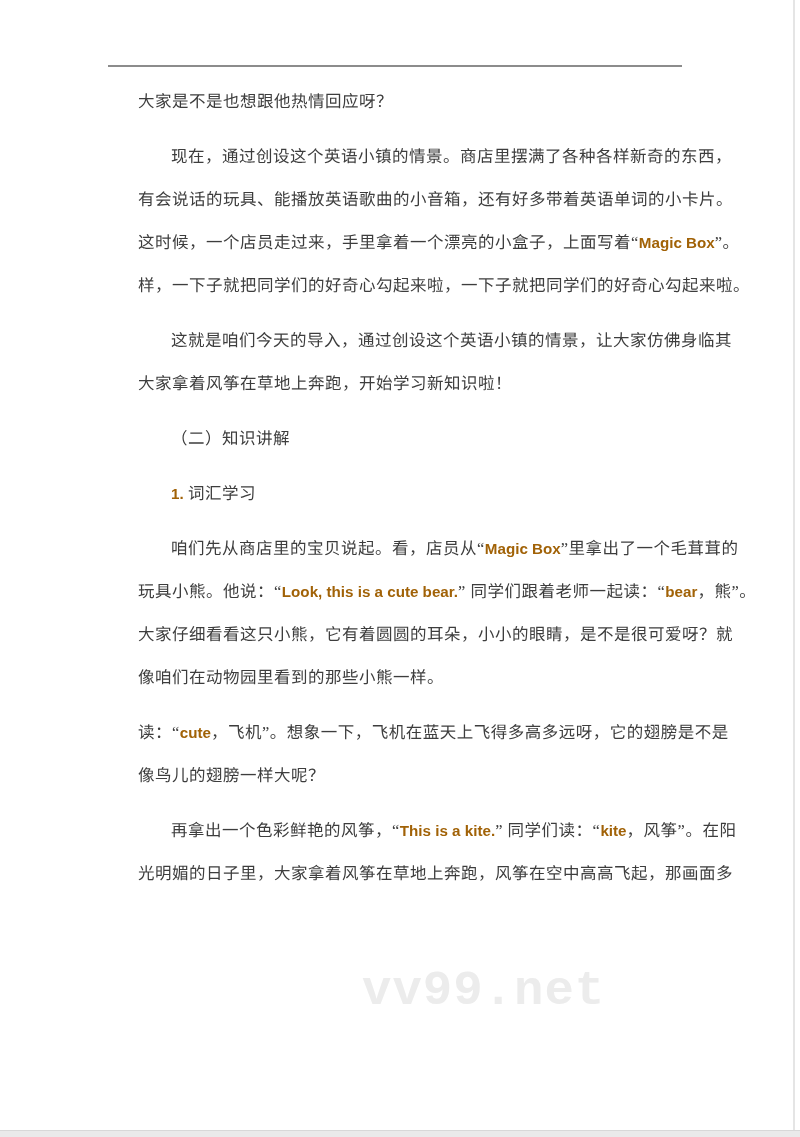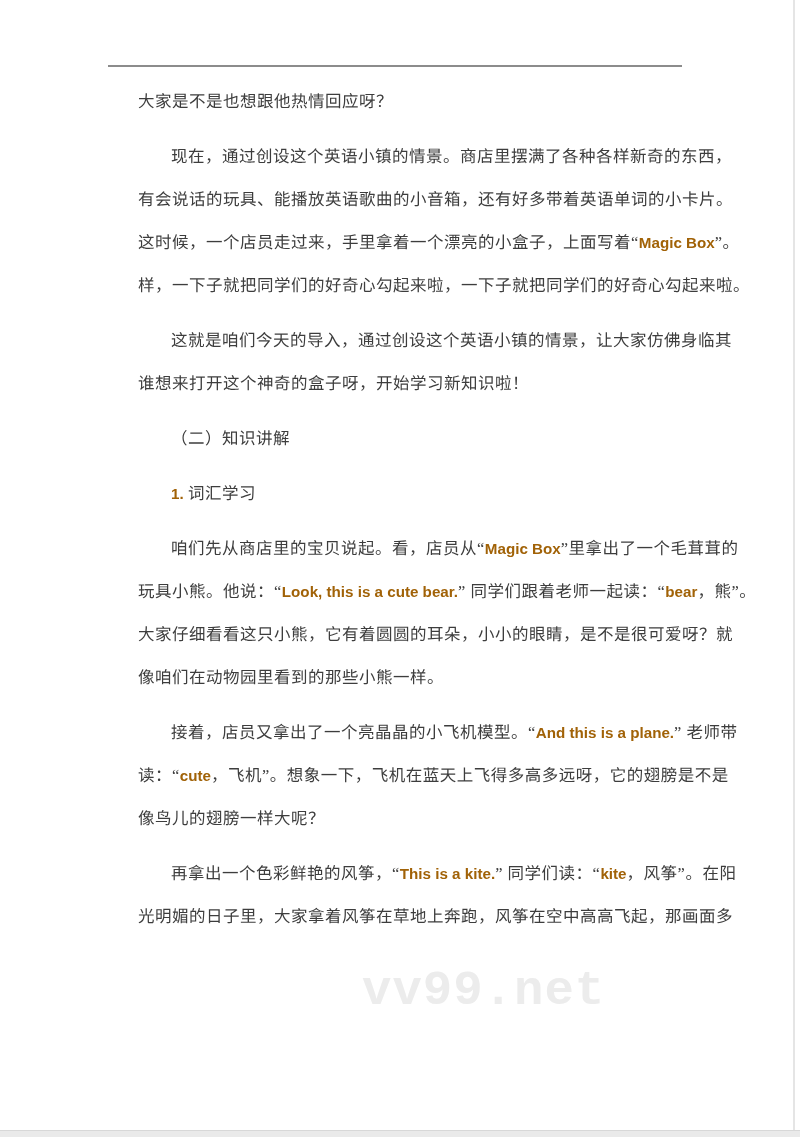--- a/index.html
+++ b/index.html
@@ -87,36 +87,35 @@
         <div class="line">大家是不是也想跟他热情回应呀？</div>
       </div>
       <div class="block">
         <div class="line indent">现在，通过创设这个英语小镇的情景。商店里摆满了各种各样新奇的东西，</div>
         <div class="line">有会说话的玩具、能播放英语歌曲的小音箱，还有好多带着英语单词的小卡片。</div>
         <div class="line">这时候，一个店员走过来，手里拿着一个漂亮的小盒子，上面写着“<span class="latin">Magic Box</span>”。</div>
         <div class="line">样，一下子就把同学们的好奇心勾起来啦，一下子就把同学们的好奇心勾起来啦。</div>
       </div>
       <div class="block">
         <div class="line indent">这就是咱们今天的导入，通过创设这个英语小镇的情景，让大家仿佛身临其</div>
-        <div class="line">谁想来打开这个神奇的盒子呀，开始学习新知识啦！</div>
+        <div class="line">大家拿着风筝在草地上奔跑，开始学习新知识啦！</div>
       </div>
       <div class="block">
         <div class="line indent">（二）知识讲解</div>
       </div>
       <div class="block">
         <div class="line indent"><span class="latin">1. </span>词汇学习</div>
       </div>
       <div class="block">
         <div class="line indent">咱们先从商店里的宝贝说起。看，店员从“<span class="latin">Magic Box</span>”里拿出了一个毛茸茸的</div>
         <div class="line">玩具小熊。他说：“<span class="latin">Look, this is a cute bear.</span>” 同学们跟着老师一起读：“<span class="latin">bear</span>，熊”。</div>
         <div class="line">大家仔细看看这只小熊，它有着圆圆的耳朵，小小的眼睛，是不是很可爱呀？就</div>
         <div class="line">像咱们在动物园里看到的那些小熊一样。</div>
       </div>
       <div class="block">
-        <div class="line indent">接着，店员又拿出了一个亮晶晶的小飞机模型。“<span class="latin">And this is a plane.</span>” 老师带</div>
         <div class="line">读：“<span class="latin">cute</span>，飞机”。想象一下，飞机在蓝天上飞得多高多远呀，它的翅膀是不是</div>
         <div class="line">像鸟儿的翅膀一样大呢？</div>
       </div>
       <div class="block">
         <div class="line indent">再拿出一个色彩鲜艳的风筝，“<span class="latin">This is a kite.</span>” 同学们读：“<span class="latin">kite</span>，风筝”。在阳</div>
         <div class="line">光明媚的日子里，大家拿着风筝在草地上奔跑，风筝在空中高高飞起，那画面多</div>
       </div>
     </div>
 
   <div id="right-edge"></div>

